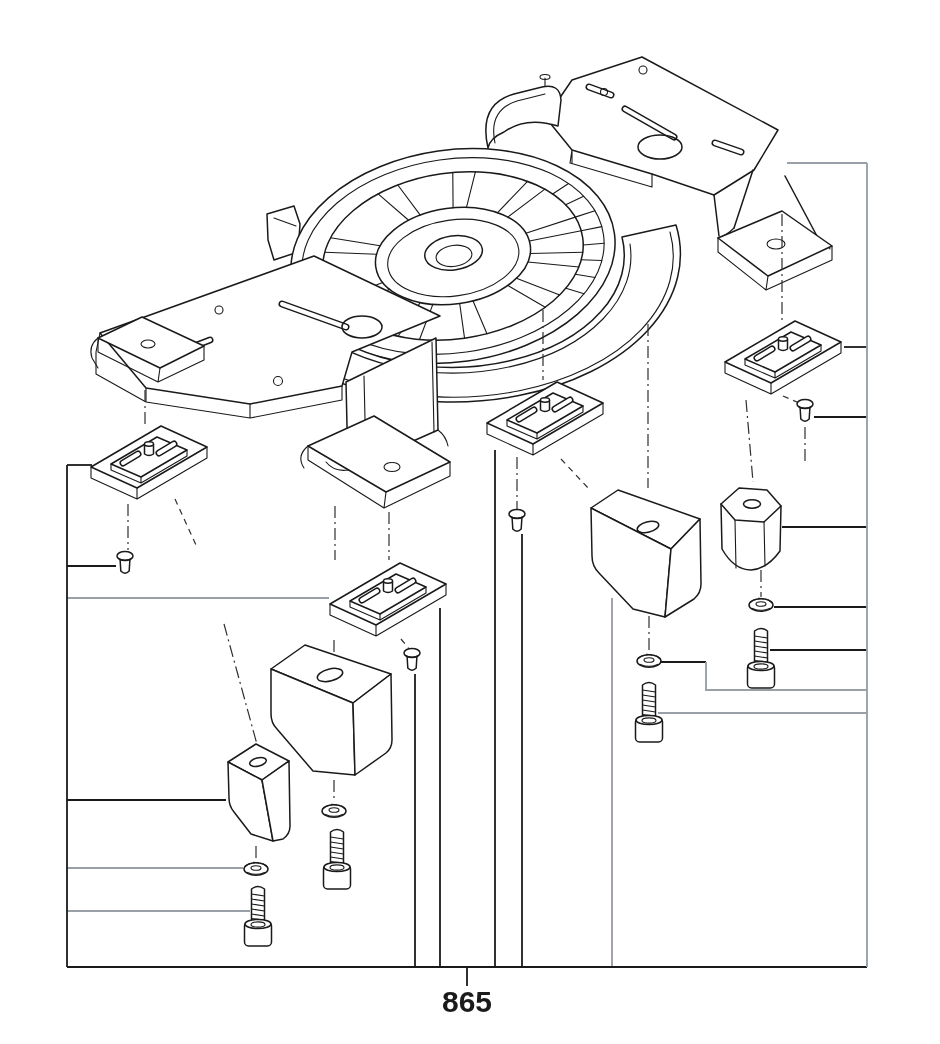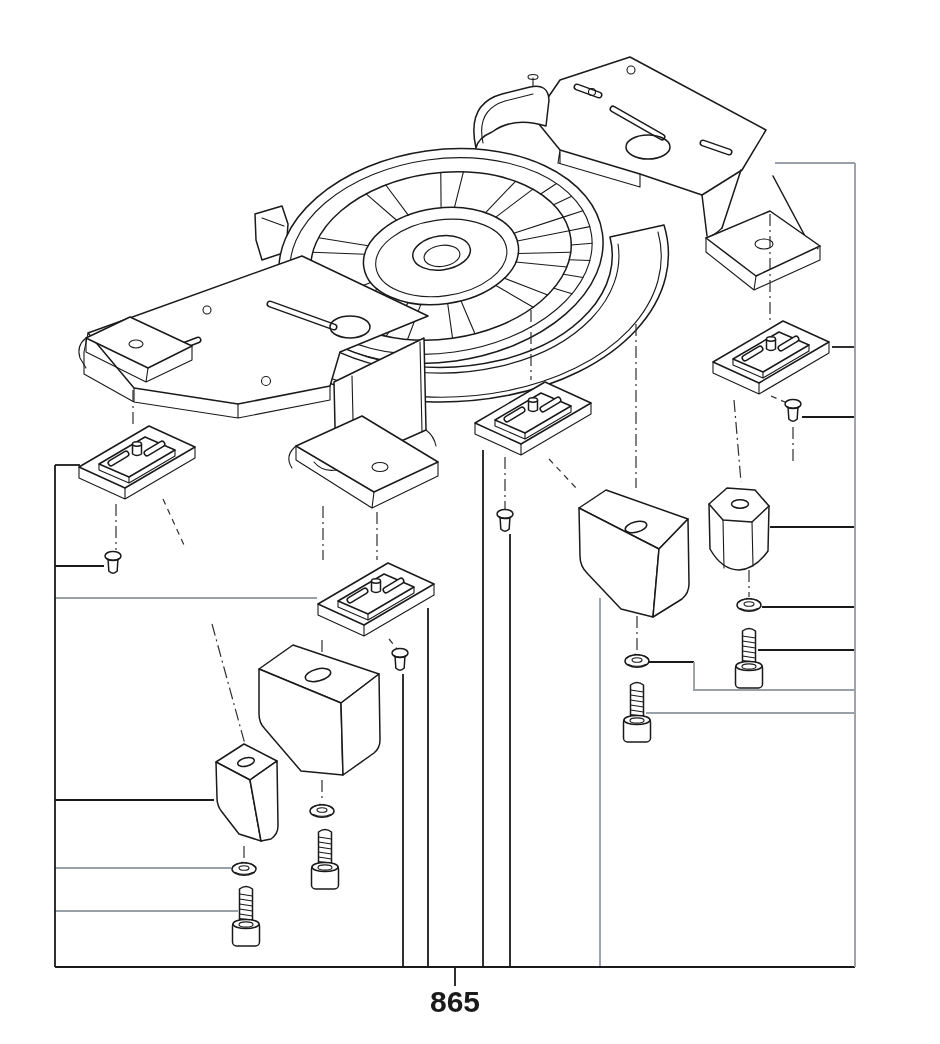--- a/index.html
+++ b/index.html
@@ -7,20 +7,21 @@
     --leader:#9aa0a8;
     --paper:#ffffff;
   }
   html,body{margin:0;padding:0;background:var(--paper);}
   .stage{
     position:relative;
     width:924px;height:1044px;
     background:var(--paper);
     font-family:"Liberation Sans", sans-serif;
     overflow:hidden;
+    margin-left:12px;
   }
   svg{display:block;}
   
   .ink{stroke:var(--ink);fill:none;stroke-width:1.5;stroke-linecap:round;stroke-linejoin:round;}
   .ink-thin{stroke:var(--ink);fill:none;stroke-width:1.1;stroke-linecap:round;stroke-linejoin:round;}
   .face{stroke:var(--ink);fill:var(--paper);stroke-width:1.5;stroke-linejoin:round;}
   .cl{stroke:#2f2f2f;fill:none;stroke-width:1.2;stroke-dasharray:12 4 2 4;}   
   .dl{stroke:#2f2f2f;fill:none;stroke-width:1.2;stroke-dasharray:6 5;}        
   .lk{stroke:var(--ink);fill:none;stroke-width:1.8;}                           
   .lg{stroke:var(--leader);fill:none;stroke-width:1.9;}                        

